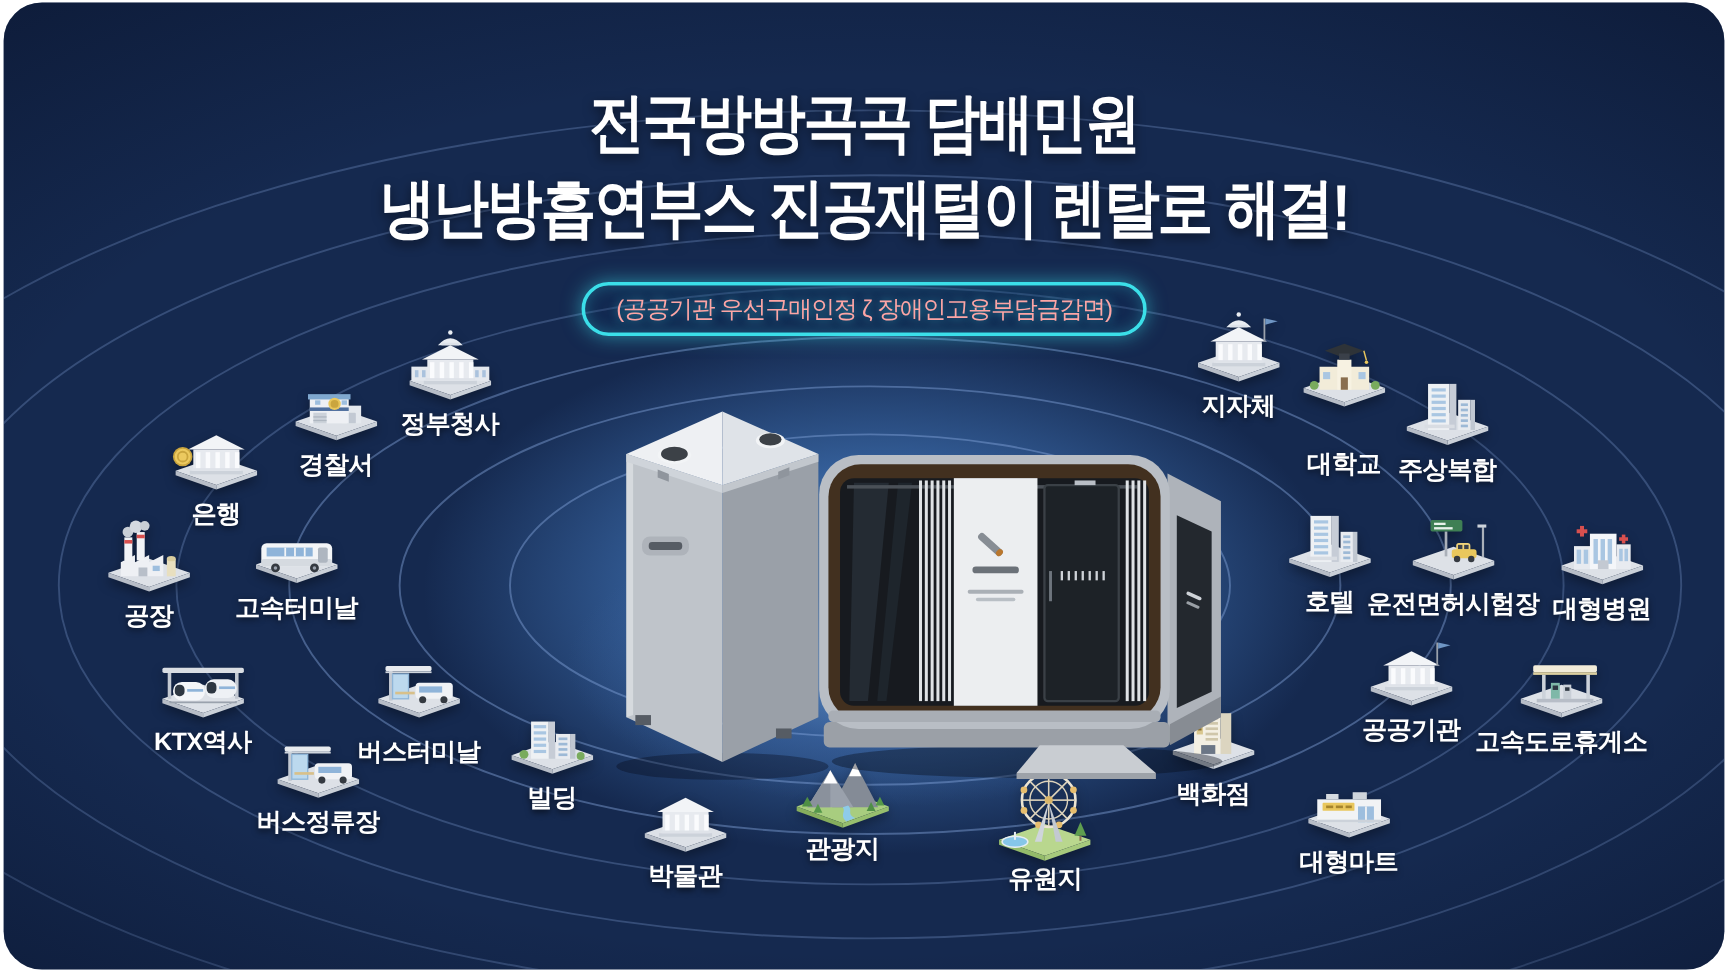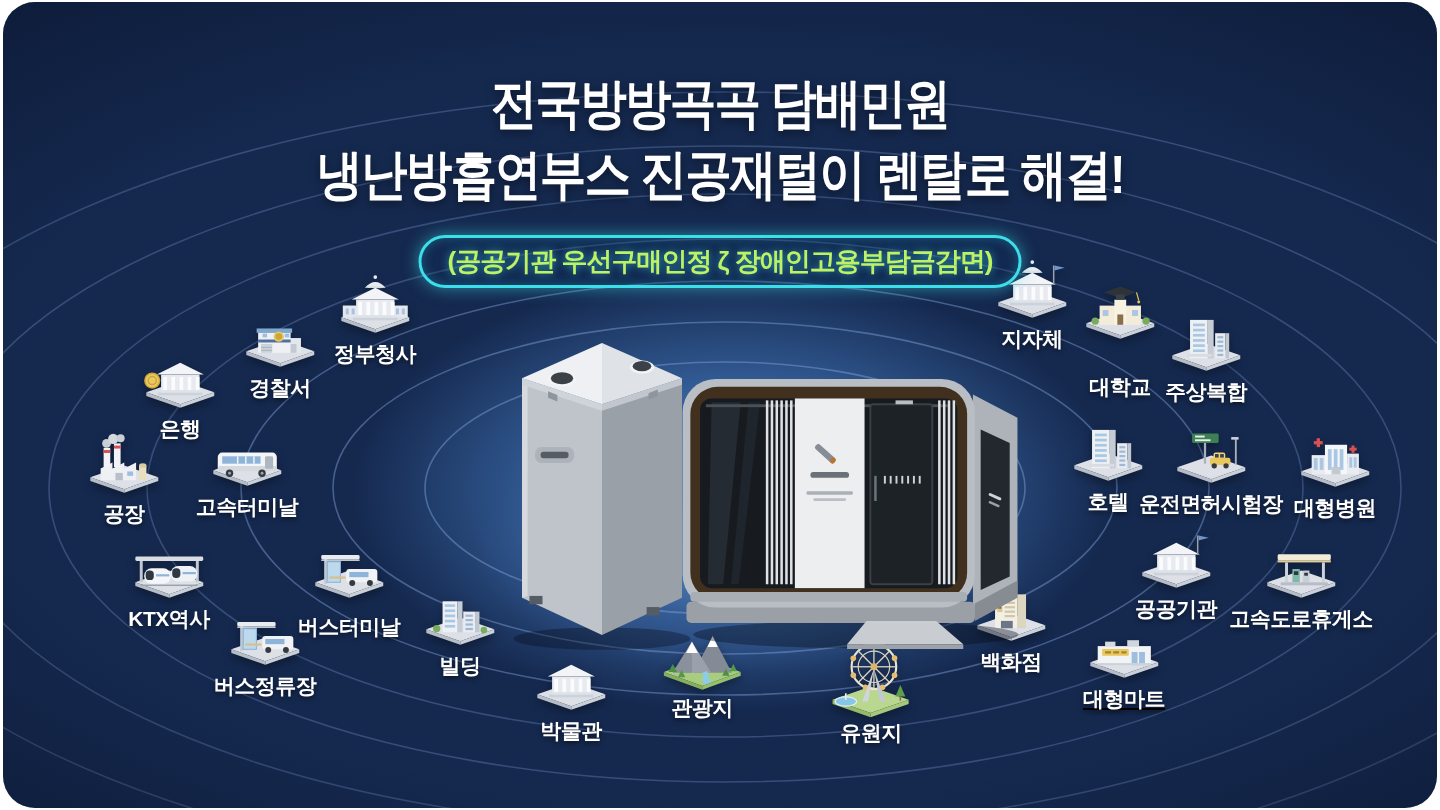--- a/index.html
+++ b/index.html
@@ -15,22 +15,22 @@
   .vignette{position:absolute;inset:0;z-index:3;pointer-events:none;
     background:radial-gradient(ellipse 88% 78% at 50% 53%,rgba(0,0,0,0) 58%,rgba(5,12,32,0.6) 100%);}
   
   .title{position:absolute;top:66px;left:0;width:100%;z-index:5;text-align:center;color:#fff;
     font-weight:800;line-height:1.32;letter-spacing:-2px;transform:scaleX(.86);
     text-shadow:0 3px 10px rgba(0,0,0,.5);}
   .title .l1{font-size:54px;}
   .title .l2{font-size:54px;}
   
   .badge{position:absolute;top:233px;left:50%;transform:translateX(-50%);z-index:5;
-    border:3px solid #3bdfe9;border-radius:28px;padding:6px 26px;color:#bef264;
-    font-size:26px;font-weight:700;letter-spacing:-1px;background:rgba(12,44,86,.25);
+    border:3px solid #3bdfe9;border-radius:28px;padding:6px 26px;color:#fca5a5;
+    font-size:20px;font-weight:400;letter-spacing:-1px;background:rgba(12,44,86,.25);
     box-shadow:0 0 16px rgba(59,223,233,.55), inset 0 0 12px rgba(59,223,233,.28);
     text-shadow:0 0 8px rgba(59,223,233,.7);white-space:nowrap;}
   
   #locations{position:absolute;inset:0;z-index:4;}
   .loc{position:absolute;width:160px;display:flex;flex-direction:column;align-items:center;gap:4px;}
   .loc .ico{height:62px;display:flex;align-items:flex-end;justify-content:center;}
   .loc .ico svg{height:62px;overflow:visible;filter:drop-shadow(0 4px 5px rgba(0,0,0,.35));}
   .loc .ico svg.tall{height:86px;margin-bottom:-6px;}
   .loclabel{color:#fff;font-size:21px;font-weight:700;line-height:24px;white-space:nowrap;
     text-shadow:0 2px 5px rgba(0,0,0,.6);letter-spacing:-0.5px;}
@@ -357,21 +357,21 @@
             <rect x="51" y="24" width="14" height="3" rx="0" fill="#cfc6aa"></rect>
             <rect x="51" y="30" width="14" height="3" rx="0" fill="#cfc6aa"></rect>
             <rect x="51" y="36" width="14" height="3" rx="0" fill="#cfc6aa"></rect>
             <rect x="51" y="42" width="14" height="3" rx="0" fill="#cfc6aa"></rect>
             <rect x="46" y="50" width="16" height="10" rx="0" fill="#6b7686"></rect>
             <rect x="44" y="9" width="16" height="5" rx="0" fill="#c8ced6"></rect>
           </svg>
         </div>
         <div class="loclabel">백화점</div>
       </div>
-      <div class="loc" style="left: 1041px; top: 619px; text-decoration: underline;">
+      <div class="loc" style="left: 1041px; top: 639px;">
         <div class="ico">
           <svg viewBox="0 0 120 84" xmlns="http://www.w3.org/2000/svg">
             <polygon points="60,72 14,56 60,40 106,56" fill="#dde1e7"></polygon>
             <polygon points="14,56 14,61 60,77 60,72" fill="#b7bdc7"></polygon>
             <polygon points="60,72 60,77 106,61 106,56" fill="#cad0d8"></polygon>
             <rect x="24" y="34" width="72" height="26" rx="0" fill="#f1f3f5"></rect>
             <rect x="34" y="28" width="14" height="6" rx="0" fill="#d5dae0"></rect>
             <rect x="64" y="26" width="16" height="8" rx="0" fill="#cfd5dc"></rect>
             <rect x="30" y="38" width="36" height="9" rx="1" fill="#e9c75d"></rect>
             <rect x="34" y="41" width="8" height="3" rx="0" fill="#a5842c"></rect>

